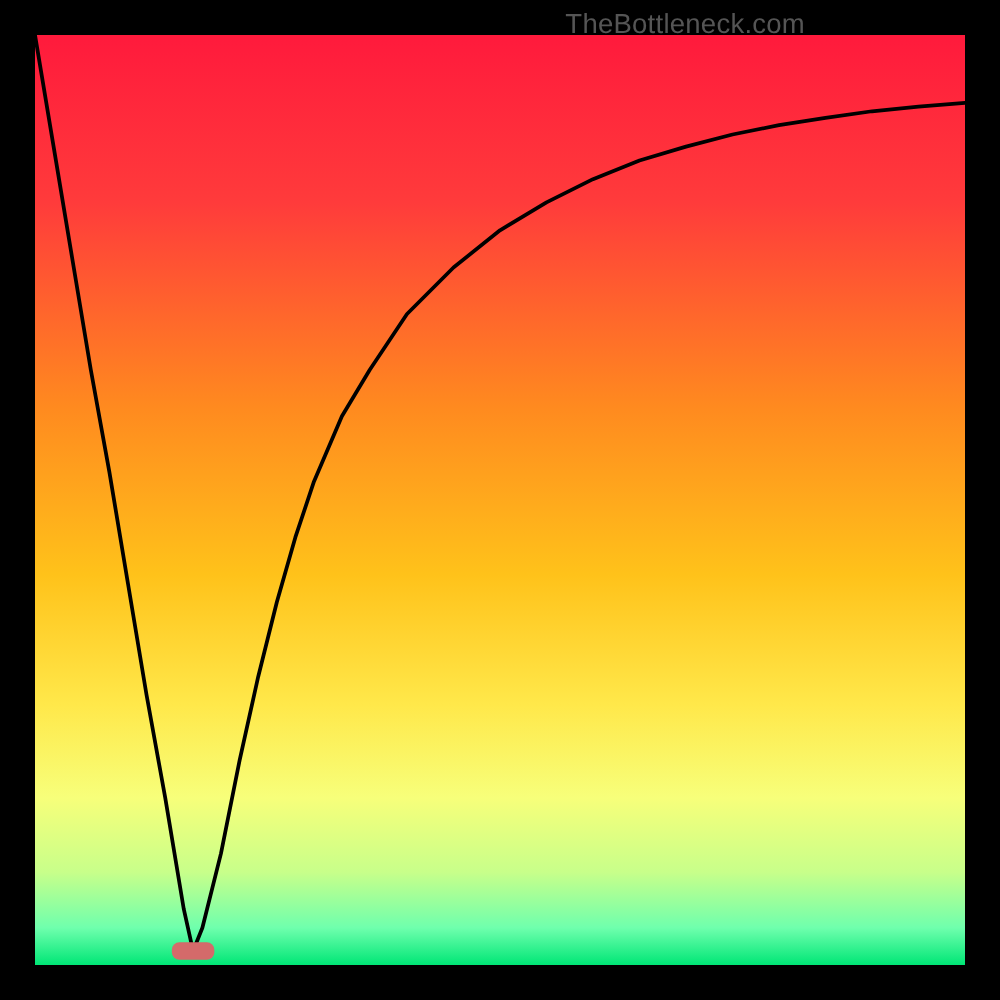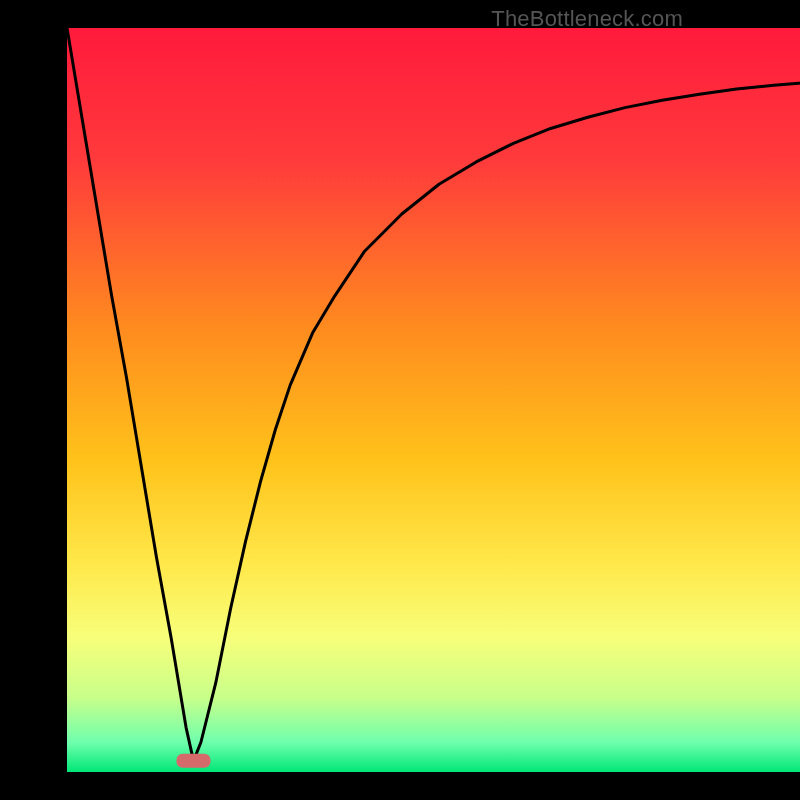--- a/index.html
+++ b/index.html
@@ -11,21 +11,20 @@
     overflow: hidden;
     font-family: Arial, Helvetica, sans-serif;
   }
   .frame {
     position: absolute;
     left: 0;
     top: 0;
     width: 656px;
     height: 800px;
     background: #000;
-    margin-left: 39px;
   }
   .plot {
     position: absolute;
     left: 28px;
     top: 28px;
     width: 744px;
     height: 744px;
     
   }
   .watermark {

